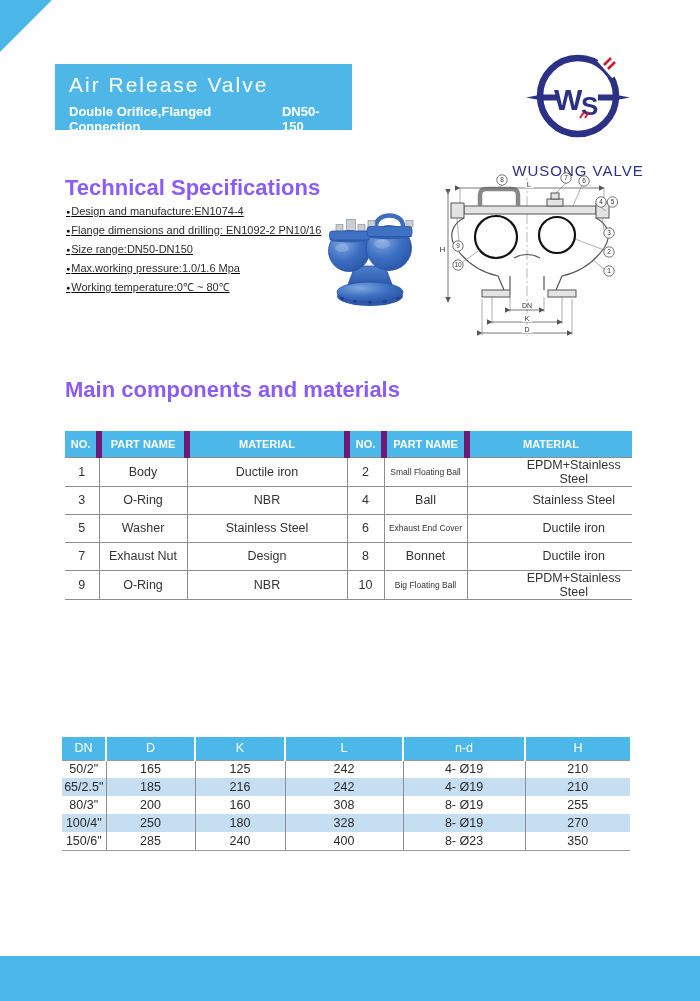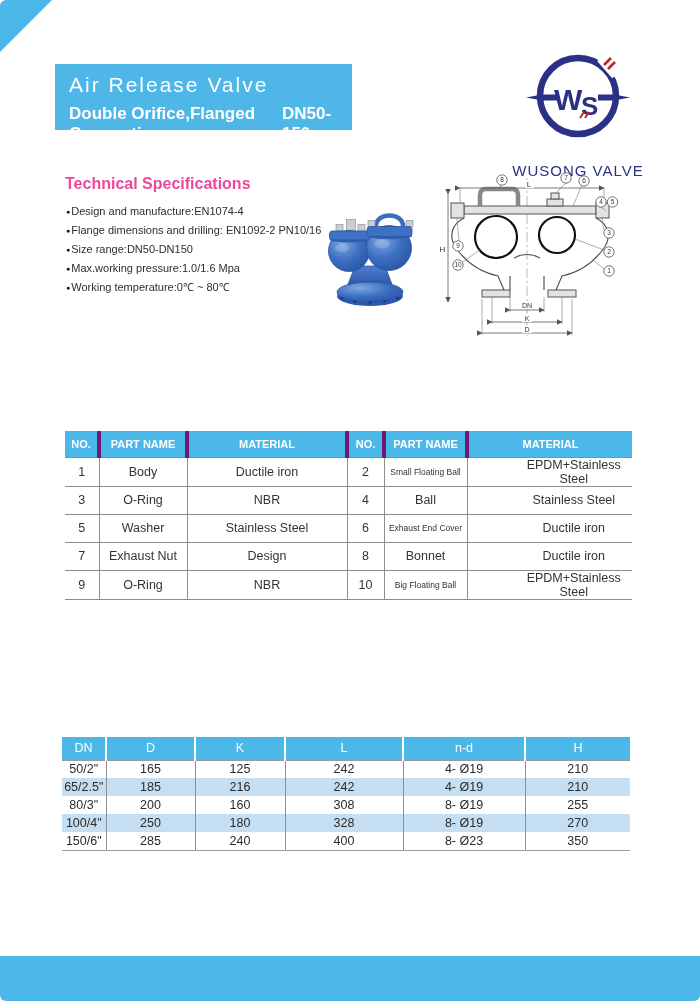--- a/index.html
+++ b/index.html
@@ -1,56 +1,56 @@
 <!DOCTYPE html>
 <html><head>
 <meta charset="utf-8">
 <style>
   * { margin:0; padding:0; box-sizing:border-box; }
   html,body { background:#fff; }
   body { font-family:"Liberation Sans", sans-serif; }
-  .page { position:relative; width:700px; height:1001px; background:#fff; overflow:hidden;border-radius:6px; }
+  .page { position:relative; width:700px; height:1001px; background:#fff; overflow:hidden; }
 
   
   .corner-triangle { position:absolute; top:0; left:0; width:0; height:0;
       border-top:52px solid #4CB7E9; border-right:52px solid transparent; }
   .footer-bar { position:absolute; left:0; top:956px; width:700px; height:45px; background:#4CB7E9; }
 
   
   .header-box { position:absolute; left:55px; top:64px; width:297px; height:66px; background:#4FB7E8; color:#fff; }
   .header-box .title { padding:9px 14px 0 14px; font-size:21px; font-weight:500; letter-spacing:2px; }
-  .header-box .subtitle-row { display:flex; justify-content:space-between; padding:7px 12px 0 14px; font-size:17px; font-weight:700; }
+  .header-box .subtitle-row { display:flex; justify-content:space-between; padding:7px 12px 0 14px; font-size:13px; font-weight:700; }
 
   
   .logo { position:absolute; left:498px; top:50px; width:160px; text-align:center; }
   .logo .brand { margin-top:14px; font-size:15px; font-weight:400; color:#2B3184; letter-spacing:1px; }
 
   
-  .sec-heading { position:absolute; font-size:16px; font-weight:600; color:#ec4899; }
+  .sec-heading { position:absolute; font-size:22px; font-weight:600; color:#8b5cf6; }
   #specs-heading { left:65px; top:175px; }
   #comp-heading  { left:65px; top:377px; }
   #dims-heading  { left:65px; top:684px; }
 
   
-  .specs { position:absolute; left:66px; top:202px; list-style:none; }
+  .specs { position:absolute; left:66px; top:202px; list-style:none;text-decoration:underline; }
   .specs li { font-size:11px; color:#2e2e2e; line-height:18px; white-space:nowrap; }
   .specs li::before { content:"●"; font-size:7px; vertical-align:1px; margin-right:1px; color:#111; }
 
   
   .valve-photo { position:absolute; left:312px; top:206px; }
   .valve-drawing { position:absolute; left:436px; top:172px; }
   svg text { font-family:"Liberation Sans", sans-serif; }
 
   
   table { border-collapse:collapse; table-layout:fixed; position:absolute; background:#fff; }
   th { background:#4CB7E9; color:#fff; font-weight:700; text-align:center; }
   td { text-align:center; color:#333; }
 
   .comp-table { left:65px; top:431px; width:567px; }
-  .comp-table th { height:26px; font-size:11px; border-right:4px solid #701a75; }
+  .comp-table th { height:26px; font-size:11px; border-right:6px solid #701a75; }
   .comp-table th:last-child { border-right:none; }
   .comp-table td { height:28px; font-size:12.5px; border-right:1px solid #8e8e8e; border-bottom:1px solid #8e8e8e; }
   .comp-table td:last-child { border-right:none;padding-left:48px; }
   .comp-table tbody tr:first-child td { border-top:1px solid #8e8e8e; }
   .comp-table td.sm { font-size:8.5px; }
 
   .dims-table { left:62px; top:737px; width:568px; }
   .dims-table th { height:23px; font-size:12.5px; font-weight:400; border-right:2px solid #fff; }
   .dims-table th:last-child { border-right:none; }
   .dims-table td { height:18px; font-size:12.5px; color:#2b2b2b; border-right:1px solid #8e8e8e; }
@@ -216,20 +216,21 @@
       <text x="165" y="32.3">4</text>
       <text x="176.5" y="32.3">5</text>
       <text x="173" y="63.3">3</text>
       <text x="173" y="82.3">2</text>
       <text x="173" y="101.3">1</text>
       <text x="22" y="76.3">9</text>
       <text x="22" y="95.3">10</text>
     </g>
   </svg>
 
+  <h2 class="sec-heading" id="comp-heading">Main components and materials</h2>
 
   <table class="comp-table">
     <colgroup>
         <col style="width:34px">
         <col style="width:88px">
         <col style="width:160px">
         <col style="width:37px">
         <col style="width:83px">
         <col style="width:165px">
       </colgroup>

